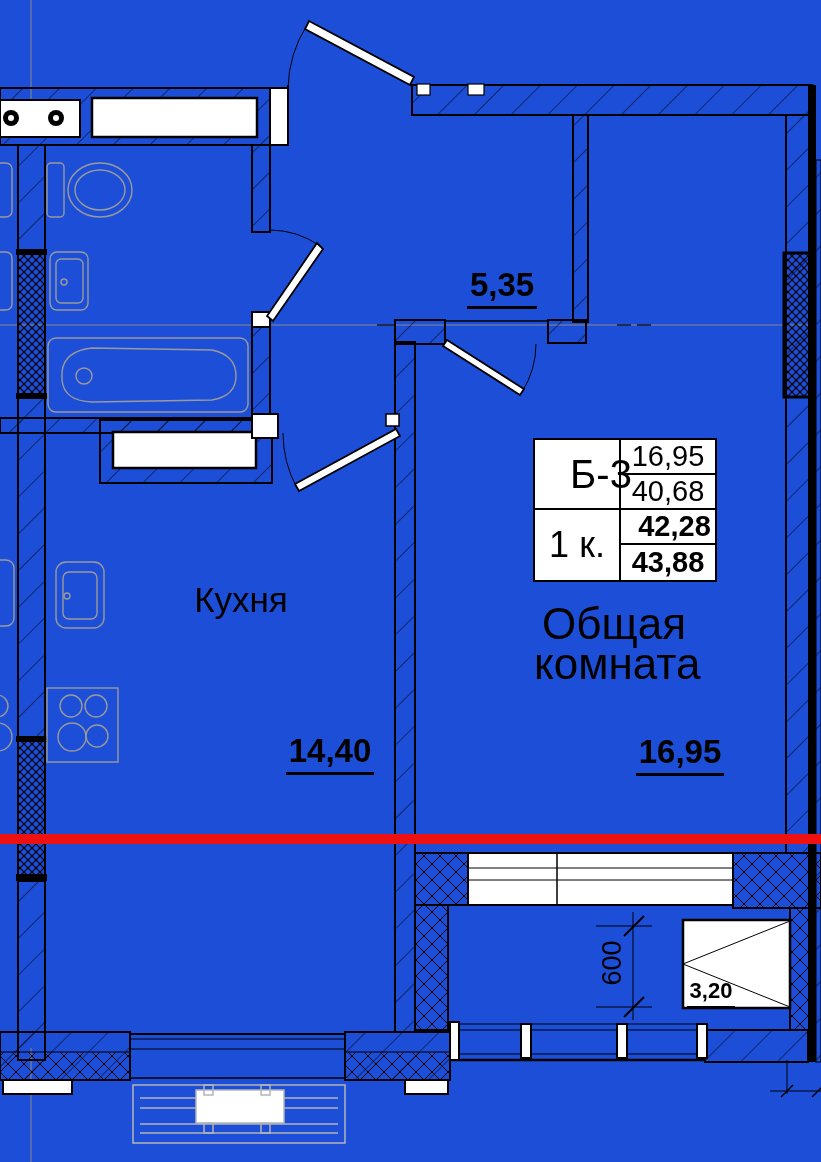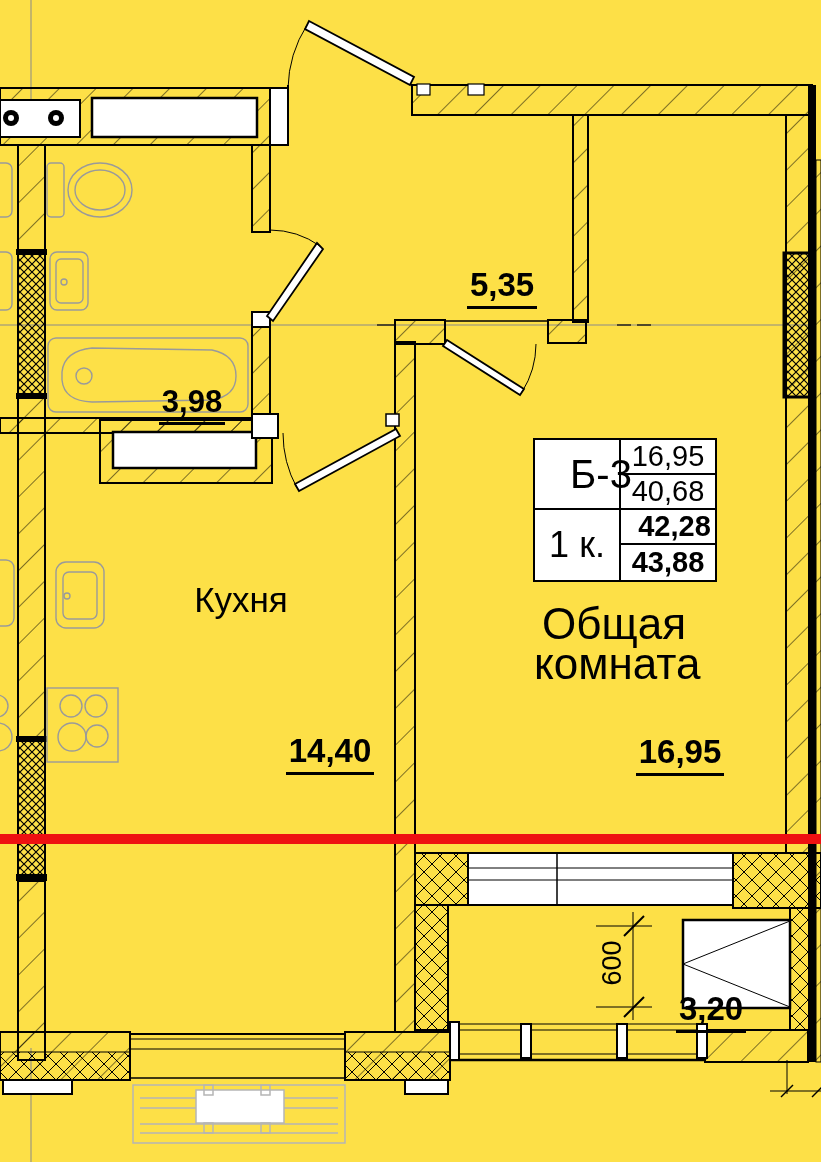--- a/index.html
+++ b/index.html
@@ -1,16 +1,16 @@
 <!DOCTYPE html>
 <html><head>
 <meta charset="utf-8">
 <style>
   html,body{margin:0;padding:0;background:#ffffff;}
-  #plan{position:relative;width:821px;height:1162px;background:#fde047;overflow:hidden;
+  #plan{position:relative;width:821px;height:1162px;background:#1d4ed8;overflow:hidden;
         font-family:"Liberation Sans",sans-serif;}
   #plan svg{position:absolute;left:0;top:0;}
   .lbl{position:absolute;color:#000;text-align:center;white-space:pre-line;}
   .area{font-weight:bold;}
   .u{display:inline-block;border-bottom:3px solid #000;padding:0 3px 2px;}
   #info-table{position:absolute;left:533px;top:438px;width:180px;height:140px;
       border:2px solid #000;background:#fff;display:grid;
       grid-template-columns:86px 1fr;grid-template-rows:repeat(4,1fr);}
   #info-table .c{display:flex;align-items:center;justify-content:center;color:#000;}
   .tl1{grid-area:1/1/3/2;border-right:2px solid #000;border-bottom:2px solid #000;font-size:40px;padding-left:48px;}
@@ -225,34 +225,32 @@
       <path d="M297,488 A115,115 0 0 1 283,433" fill="none" stroke-width="1"></path>
     </g>
   </g>
 
   <rect x="0" y="834" width="821" height="10" fill="#ee1111" stroke="none"></rect>
 </svg>
 
 <div class="lbl area" style="left:447px;top:228px;width:110px;font-size:33px;">
   <span class="u">5,35</span></div>
 
-<div class="lbl area" style="left:142px;top:348px;width:100px;font-size:31px;">
-  <span class="u">3,98</span></div>
 
 <div class="lbl" style="left:166px;top:580px;width:150px;font-size:35px;">Кухня</div>
 
 <div class="lbl area" style="left:275px;top:694px;width:110px;font-size:33px;">
   <span class="u">14,40</span></div>
 
 <div class="lbl" style="left:534px;top:604px;width:160px;font-size:44px;line-height:40px;">Общая комната</div>
 
 <div class="lbl area" style="left:625px;top:695px;width:110px;font-size:33px;">
   <span class="u">16,95</span></div>
 
-<div class="lbl area" style="left:656px;top:952px;width:110px;font-size:33px;">
+<div class="lbl area" style="left:656px;top:952px;width:110px;font-size:22px;">
   <span class="u">3,20</span></div>
 
 <div class="lbl dim-v" style="left:582px;top:948px;width:60px;height:30px;font-size:27px;">600</div>
 
 <div id="info-table">
   <div class="c tl1">Б-3</div>
   <div class="c tl2">1 к.</div>
   <div class="c tr1">16,95</div>
   <div class="c tr2">40,68</div>
   <div class="c tr3">42,28</div>

